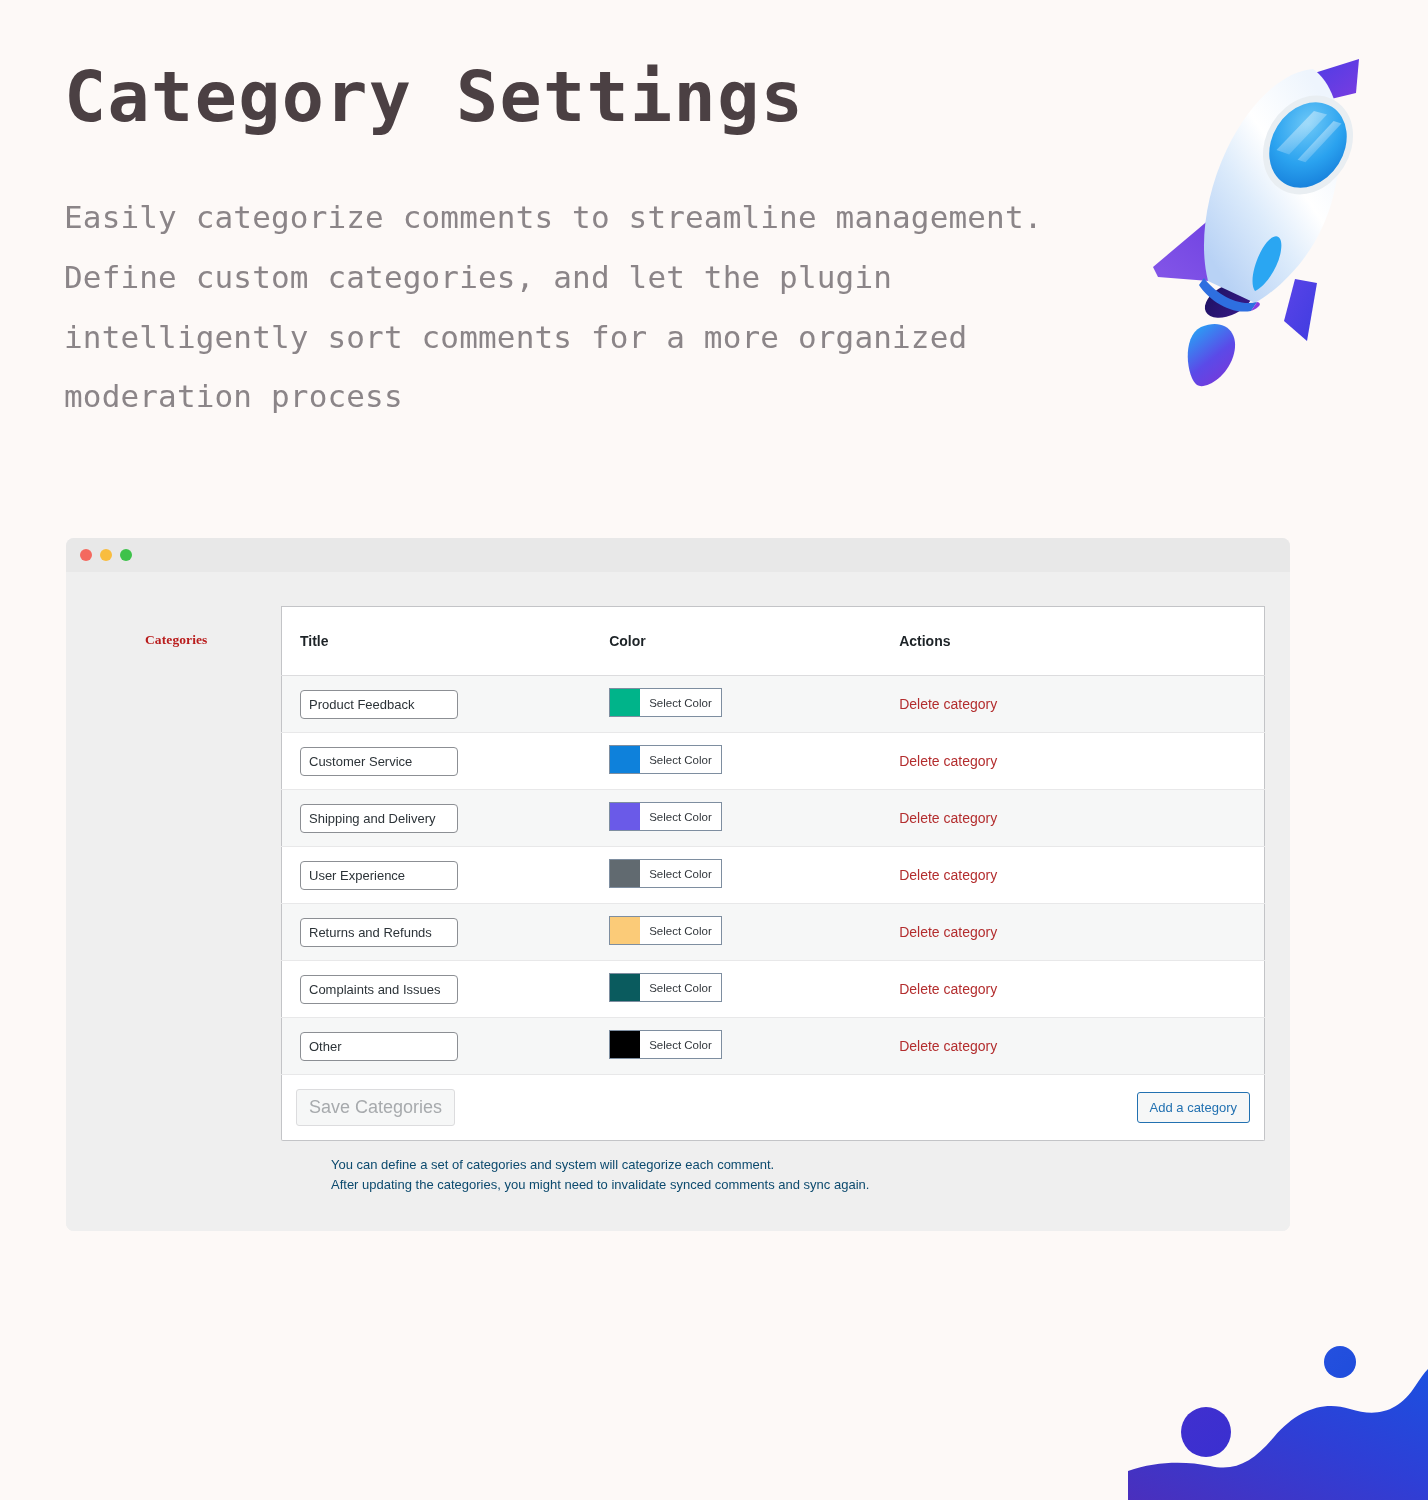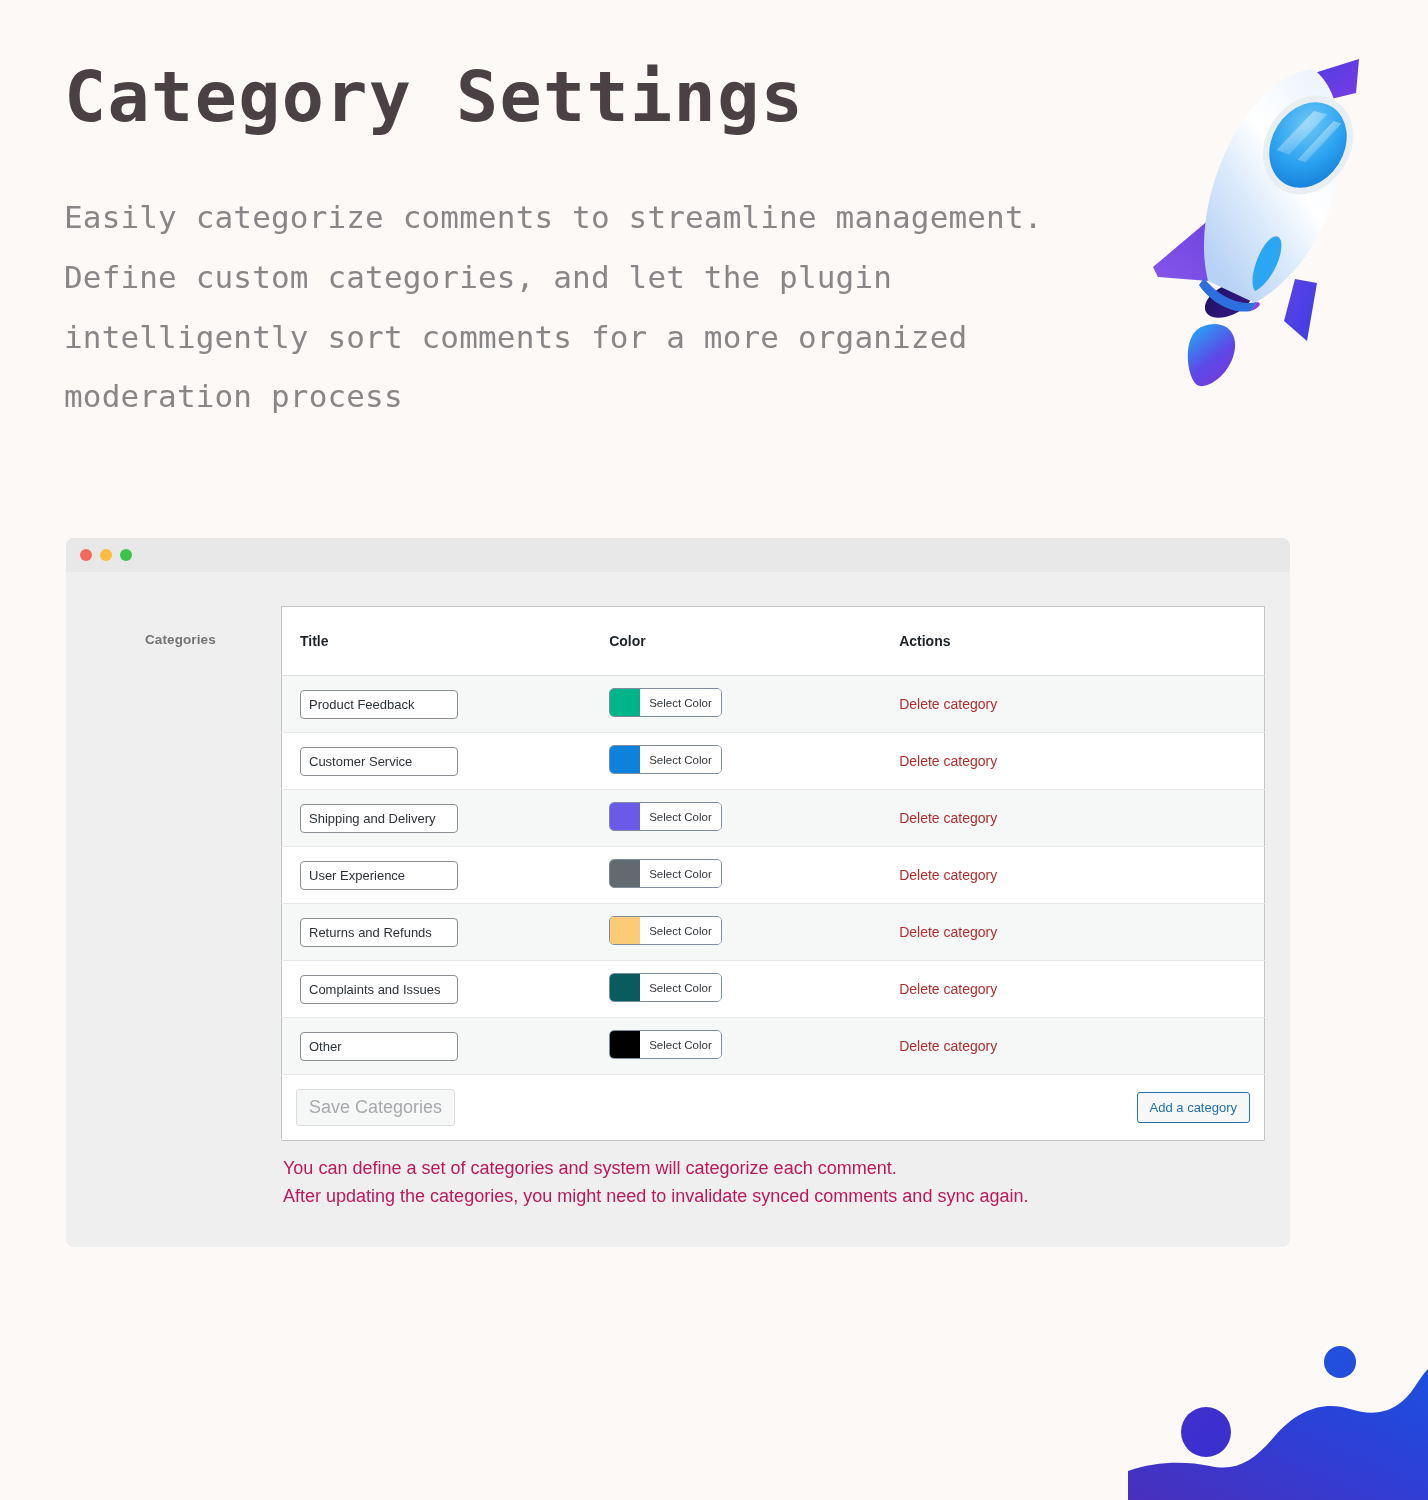--- a/index.html
+++ b/index.html
@@ -99,22 +99,23 @@
     background: #efefef;
   }
 
   .side-label {
     width: 200px;
     flex: 0 0 200px;
     padding-left: 64px;
     padding-top: 26px;
     font-size: 13.5px;
     font-weight: 700;
-    color: #737373;
+    color: #b91c1c;
     letter-spacing: 0.1px;
+    font-family: Liberation Serif, serif;
   }
 
   .main-col {
     flex: 1 1 auto;
     min-width: 0;
   }
 
   
   .cat-table {
     width: 100%;
@@ -159,21 +160,21 @@
     border: 1px solid #8c8f94;
     border-radius: 4px;
     outline: none;
   }
 
   .swatch-btn {
     display: inline-flex;
     align-items: stretch;
     height: 29px;
     border: 1px solid #7e8ea0;
-    border-radius: 5px;
+    border-radius: 0;
     background: #fff;
     overflow: hidden;
     padding: 0;
     cursor: pointer;
   }
 
   .swatch-chip {
     width: 30px;
     display: block;
   }
@@ -230,23 +231,24 @@
     padding: 7px 12px;
     cursor: pointer;
   }
 
   .help-text {
     margin-top: 14px;
     padding-left: 2px;
   }
 
   .help-text p {
-    font-size: 18px;
-    color: #be185d;
+    font-size: 13px;
+    color: #0c4a6e;
     line-height: 1.55;
+    margin-left: 48px;
   }
 </style>
 </head>
 <body>
 
 <div class="rocket-art">
   <svg viewBox="0 0 230 345" width="230" height="345" aria-hidden="true">
     <defs>
       <linearGradient id="bodyGrad" x1="0.15" y1="0.9" x2="0.85" y2="0.1">
         <stop offset="0%" stop-color="#b8d2f5"></stop>

